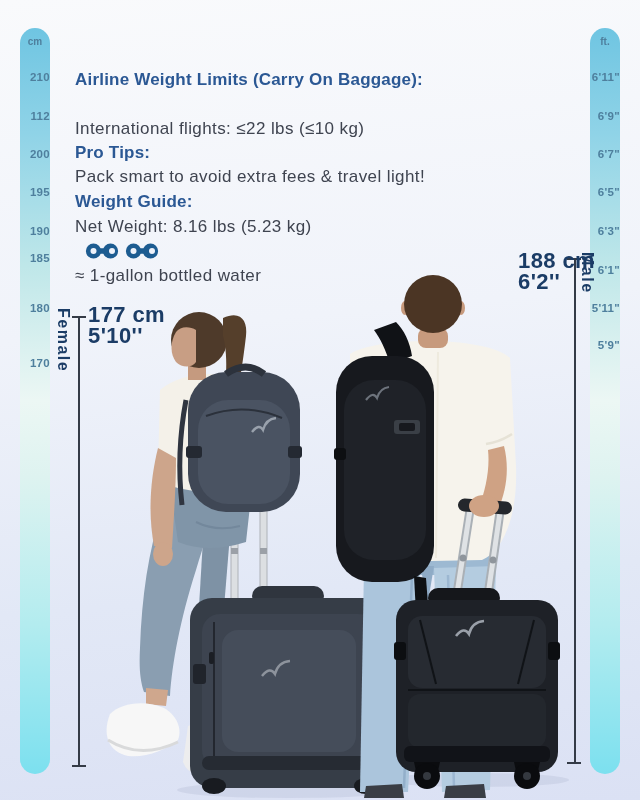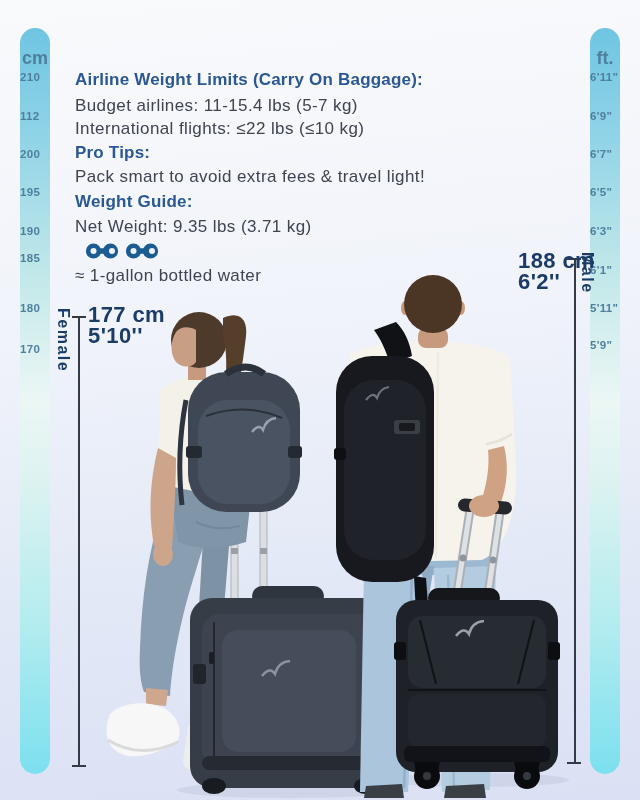--- a/index.html
+++ b/index.html
@@ -11,23 +11,23 @@
   .title{position:absolute;top:13px;left:0;width:100%;text-align:center;
     font-family:"DejaVu Sans",sans-serif;font-weight:bold;font-size:39px;
     letter-spacing:.5px;color:#2156a0;}
 
   
   .ruler{position:absolute;top:28px;width:30px;height:746px;border-radius:16px;
     background:linear-gradient(180deg,#6fc5e2 0%,#8fd3e7 14%,#bfe7e9 32%,#ecf7f4 50%,
       #def3f0 60%,#b3ecef 80%,#7ce0ef 100%);}
   .ruler-left{left:20px;}
   .ruler-right{left:590px;}
-  .ruler .unit{position:absolute;top:20px;left:0;width:100%;text-align:center;
-    font-size:18px;font-weight:bold;color:#4e7f9d;}
-  .ruler .tick{position:absolute;left:0;width:100%;text-align:left;
+  .ruler .unit{position:absolute;top:8px;left:0;width:100%;text-align:center;
+    font-size:10px;font-weight:bold;color:#4e7f9d;}
+  .ruler .tick{position:absolute;left:0;width:100%;text-align:right;
     font-size:11.5px;font-weight:bold;color:#4e7f9d;letter-spacing:.3px;}
 
   
   .info-line{position:absolute;left:75px;font-size:17px;color:#3f4450;
     letter-spacing:.4px;white-space:nowrap;}
   .info-heading{font-weight:bold;color:#2b5894;letter-spacing:.2px;}
   .dumbbells{display:inline-flex;gap:6px;margin-left:10px;vertical-align:-4px;}
 
   
   .measure-line{position:absolute;width:2px;background:#343b47;}
@@ -47,42 +47,41 @@
 
   <div class="ruler ruler-left">
     <span class="unit">cm</span>
     <span class="tick" style="top:43px">210</span>
     <span class="tick" style="top:82px">112</span>
     <span class="tick" style="top:120px">200</span>
     <span class="tick" style="top:158px">195</span>
     <span class="tick" style="top:197px">190</span>
     <span class="tick" style="top:224px">185</span>
     <span class="tick" style="top:274px">180</span>
-    <span class="tick" style="top:315px">170</span>
+    <span class="tick" style="top:329px">170</span>
   </div>
 
   <div class="ruler ruler-right">
     <span class="unit">ft.</span>
     <span class="tick" style="top:43px">6'11"</span>
     <span class="tick" style="top:82px">6'9"</span>
     <span class="tick" style="top:120px">6'7"</span>
     <span class="tick" style="top:158px">6'5"</span>
     <span class="tick" style="top:197px">6'3"</span>
     <span class="tick" style="top:236px">6'1"</span>
     <span class="tick" style="top:274px">5'11"</span>
     <span class="tick" style="top:311px">5'9"</span>
   </div>
 
   <div class="info-line info-heading" style="top:70px">Airline Weight Limits (Carry On Baggage):</div>
-  <div class="info-line" style="top:96px">Budget airlines: 11-15.4 lbs (5-7 kg)</div>
   <div class="info-line" style="top:119px">International flights: ≤22 lbs (≤10 kg)</div>
   <div class="info-line info-heading" style="top:143px">Pro Tips:</div>
   <div class="info-line info-heading" style="top:192px">Weight Guide:</div>
   <div class="info-line" style="top:167px">Pack smart to avoid extra fees &amp; travel light!</div>
-  <div class="info-line" style="top:217px">Net Weight: 9.35 lbs (3.71 kg)</div>
+  <div class="info-line" style="top:217px">Net Weight: 8.16 lbs (5.23 kg)</div>
   <div class="info-line" style="top:241px">
     <span class="dumbbells">
         <svg width="34" height="20" viewBox="0 0 34 20">
           <rect x="6" y="7.2" width="22" height="5.6" rx="2.8" fill="#1d5c91"></rect>
           <circle cx="8.5" cy="10" r="7.6" fill="#1d5c91"></circle>
           <circle cx="8.5" cy="10" r="3" fill="#eef2fa"></circle>
           <circle cx="25.5" cy="10" r="7.6" fill="#1d5c91"></circle>
           <circle cx="27" cy="10" r="3" fill="#eef2fa"></circle>
         </svg>
         <svg width="34" height="20" viewBox="0 0 34 20">

